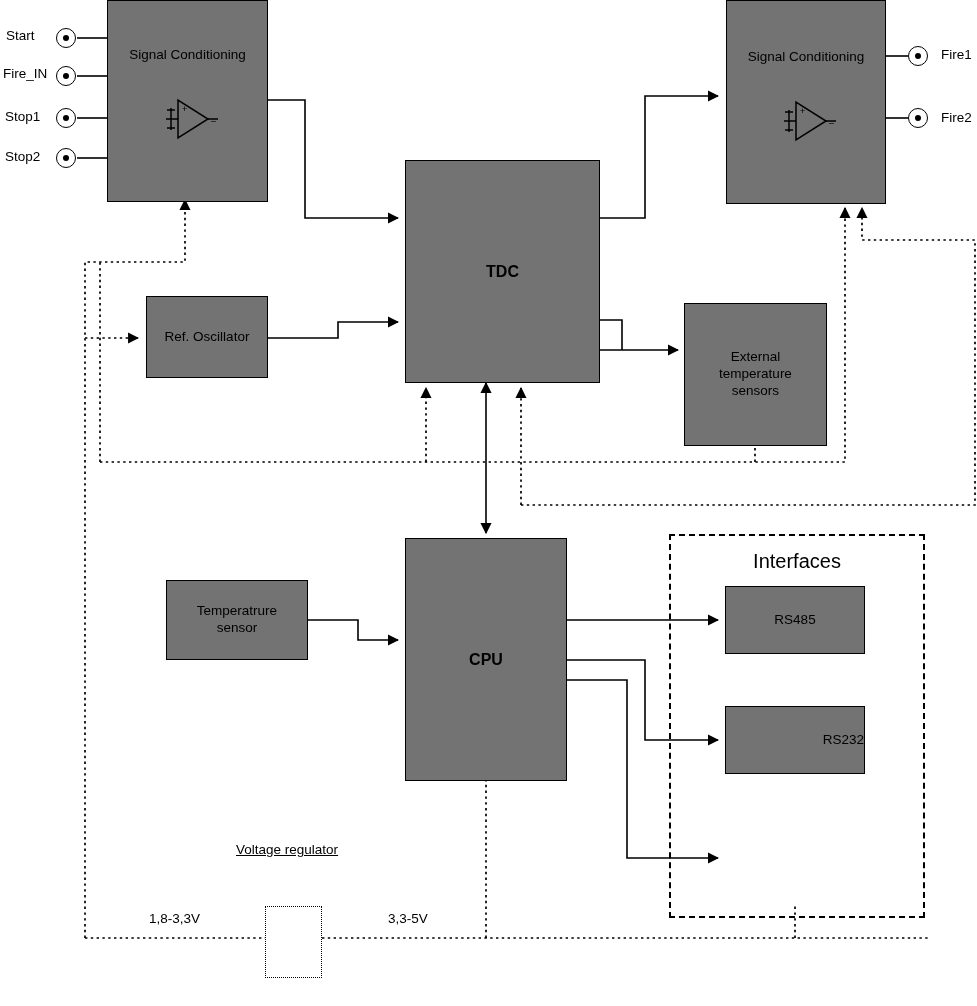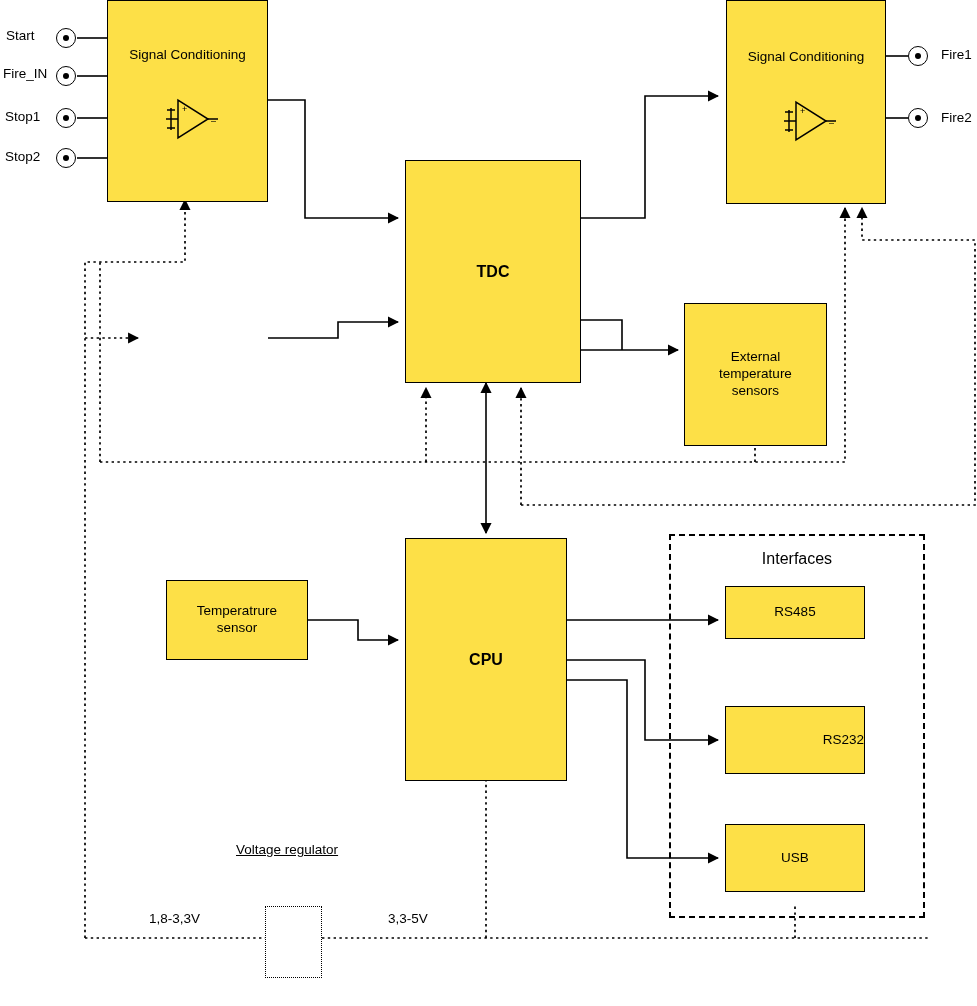--- a/index.html
+++ b/index.html
@@ -22,21 +22,21 @@
     position: absolute;
     left: 0;
     top: 0;
     width: 977px;
     height: 1006px;
     pointer-events: none;
   }
   .box {
     position: absolute;
     border: 1.6px solid #000000;
-    background: #fde047;
+    background: #737373;
     box-sizing: border-box;
     display: flex;
     align-items: center;
     justify-content: center;
     text-align: center;
     font-size: 13.5px;
     color: #000000;
     line-height: 1.25;
   }
   .box.bold {
@@ -59,21 +59,21 @@
     position: absolute;
     font-size: 13.5px;
     color: #000000;
     white-space: nowrap;
   }
   .plain-label.center {
     text-align: center;
   }
   .group-title {
     position: absolute;
-    font-size: 16px;
+    font-size: 20px;
     color: #000000;
     white-space: nowrap;
     text-align: center;
   }
   .port {
     position: absolute;
     width: 20px;
     height: 20px;
     border-radius: 50%;
     border: 1.6px solid #000000;
@@ -222,54 +222,54 @@
       <line x1="6" y1="27" x2="18" y2="27"></line>
       <line x1="48" y1="27" x2="58" y2="27"></line>
       <line x1="11" y1="16" x2="11" y2="38"></line>
       <line x1="7" y1="18" x2="15" y2="18"></line>
       <line x1="7" y1="36" x2="15" y2="36"></line>
     </g>
     <text x="22" y="20" font-size="9" font-family="Liberation Sans, sans-serif">+</text>
     <text x="51" y="32" font-size="9" font-family="Liberation Sans, sans-serif">–</text>
   </svg>
 
-  <div class="box bold" style="left:405px; top:160px; width:176px; height:223px;">
+  <div class="box bold" style="left:405px; top:160px; width:195px; height:223px;">
     <span>TDC</span>
   </div>
 
+  <div class="box" style="left:146px; top:296px; width:122px; height:82px;">
+    <span>Ref. Oscillator</span>
+  </div>
 
   <div class="box" style="left:684px; top:280px; width:143px; height:143px; white-space:pre-line;margin-top:23px;">
     <span>External
 temperature
 sensors</span>
   </div>
 
   <div class="box bold" style="left:405px; top:538px; width:162px; height:243px;">
     <span>CPU</span>
   </div>
 
   <div class="box" style="left:166px; top:580px; width:142px; height:80px; white-space:pre-line;">
     <span>Temperatrure
 sensor</span>
   </div>
 
   <div class="dashed-group" style="left:669px; top:534px; width:256px; height:384px;"></div>
   <div class="group-title" style="left:669px; top:550px; width:256px;">Interfaces</div>
 
-  <div class="box" style="left:725px; top:586px; width:140px; height:53px;">
+  <div class="box" style="left:725px; top:586px; width:140px; height:68px;">
     <span>RS485</span>
   </div>
 
   <div class="box" style="left:725px; top:706px; width:140px; height:68px;justify-content:flex-end;">
     <span>RS232</span>
   </div>
 
-  <div class="box" style="left:725px; top:824px; width:140px; height:68px;">
-    <span>USB</span>
-  </div>
 
   <div class="dotted-box" style="left:265px; top:906px; width:57px; height:72px;"></div>
   <div class="plain-label center" style="left:236px; top:842px;text-decoration:underline;">Voltage regulator</div>
 
   <div class="plain-label" style="left:149px; top:911px;">1,8-3,3V</div>
   <div class="plain-label" style="left:388px; top:911px;">3,3-5V</div>
 
 </div>
 
 </body></html>

